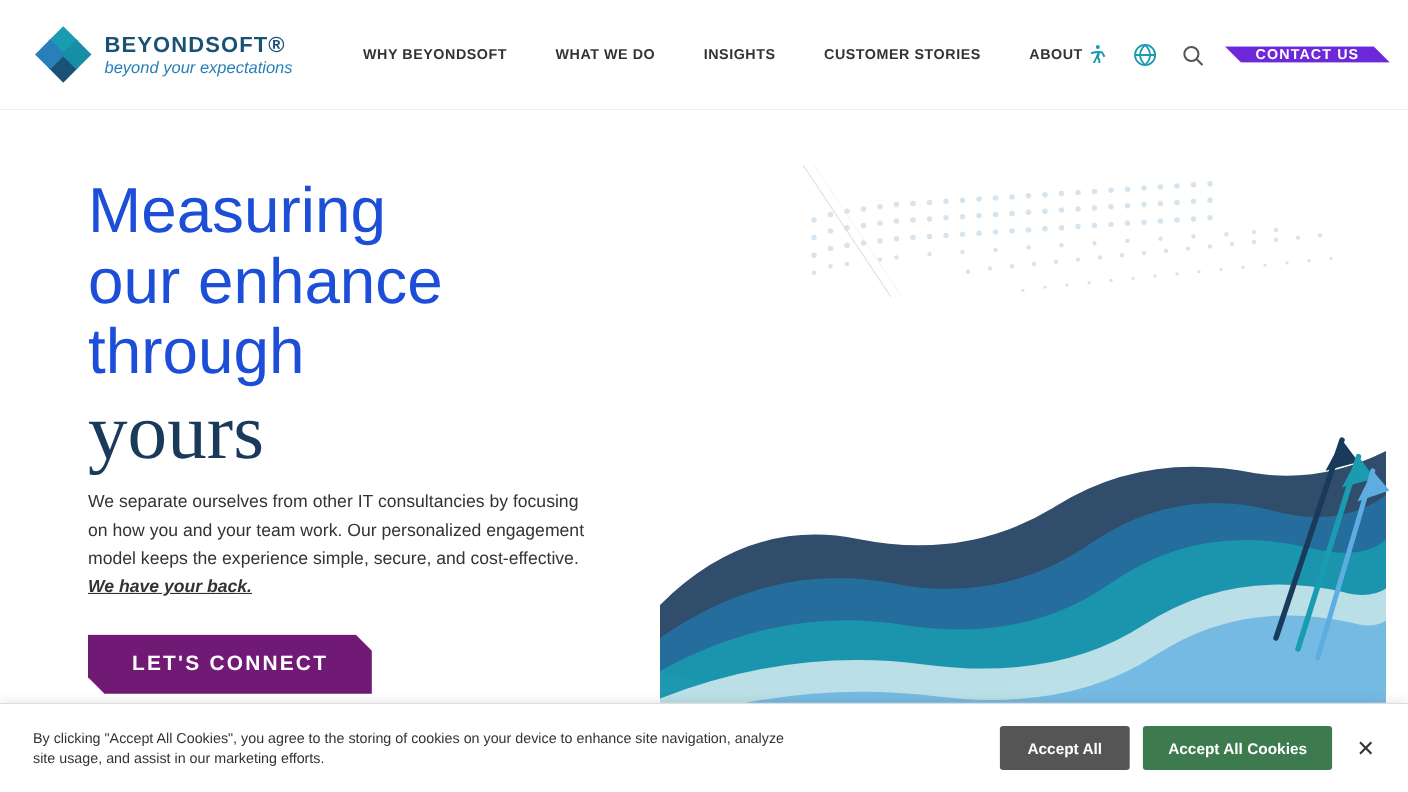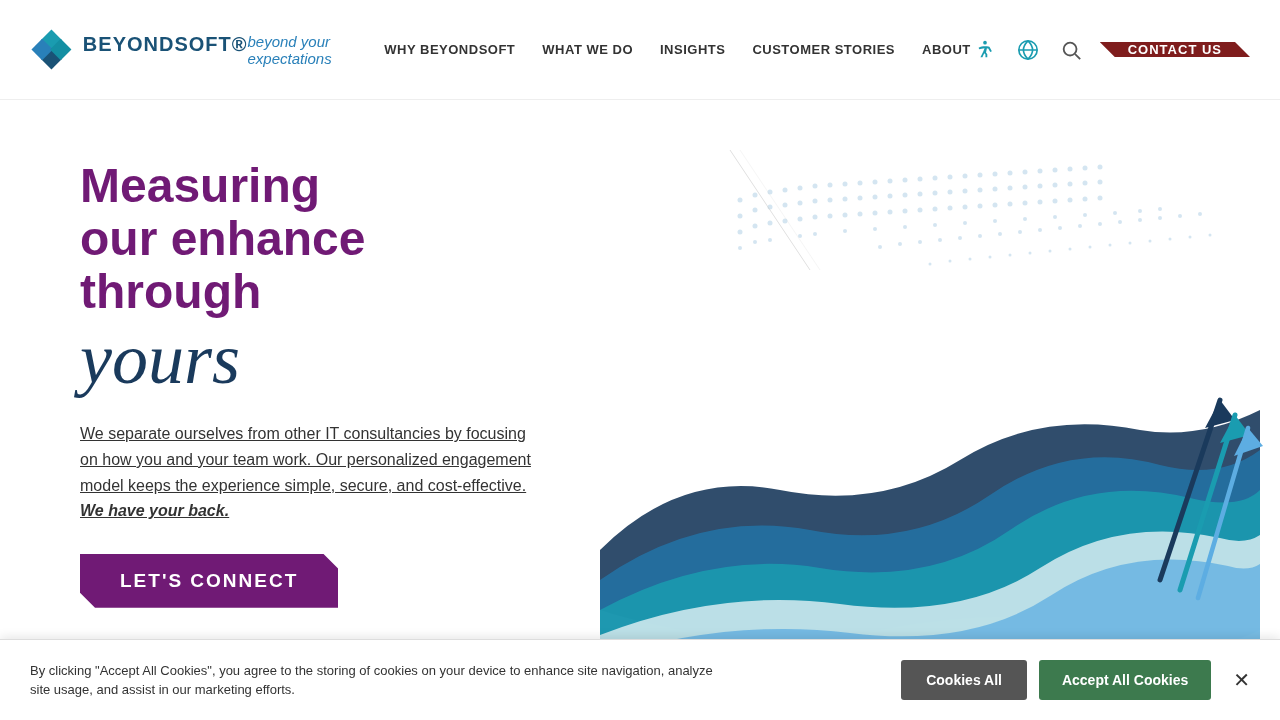--- a/index.html
+++ b/index.html
@@ -22,36 +22,37 @@
       gap: 10px;
       margin-right: 40px;
       min-width: 260px;
     }
     .logo-diamond {
       width: 55px;
       height: 55px;
     }
     .logo-text-area {
       display: flex;
+      flex-direction: column;
     }
     .logo-brand {
       font-size: 20px;
       font-weight: 900;
       color: #1a5276;
       letter-spacing: 1px;
     }
     .logo-tagline {
       font-size: 15px;
       color: #2980b9;
       font-style: italic;
     }
     .nav-links {
       display: flex;
       align-items: center;
-      gap: 27px;
+      gap: 44px;
       flex: 1;
     }
     .nav-link {
       font-size: 13px;
       font-weight: 700;
       color: #333;
       text-decoration: none;
       letter-spacing: 0.5px;
       cursor: pointer;
       white-space: nowrap;
@@ -65,21 +66,21 @@
     .nav-icon {
       width: 28px;
       height: 28px;
       color: #1a9cb0;
       cursor: pointer;
       display: flex;
       align-items: center;
       justify-content: center;
     }
     .contact-btn {
-      background: #7f1d1d;
+      background: #6d28d9;
       color: #fff;
       font-size: 13px;
       font-weight: 700;
       padding: 0 28px;
       letter-spacing: 1px;
       cursor: pointer;
       border: none;
       clip-path: polygon(0 0, calc(100% - 15px) 0, 100% 15px, 100% 100%, 15px 100%, 0 calc(100% - 15px));
       position: relative;
       white-space: nowrap;
@@ -92,32 +93,31 @@
       padding: 40px 60px 0 80px;
       height: calc(720px - 100px);
       position: relative;
       overflow: hidden;
     }
     .hero-content {
       flex: 0 0 520px;
       padding-top: 20px;
     }
     .hero-title-bold {
-      font-size: 48px;
-      font-weight: 700;
-      color: #701a75;
+      font-size: 58px;
+      font-weight: 400;
+      color: #1d4ed8;
       line-height: 1.1;
     }
     .hero-desc {
       font-size: 16px;
       color: #333;
       line-height: 1.6;
       max-width: 460px;
-      margin-top: 20px;
-      text-decoration: underline;
+      margin-top: 10px;
     }
     .hero-desc a {
       color: #333;
       text-decoration: underline;
       font-style: italic;
       font-weight: 700;
     }
     .hero-cta {
       margin-top: 30px;
     }
@@ -200,21 +200,20 @@
       border: none;
       font-size: 20px;
       cursor: pointer;
       color: #333;
       margin-left: 10px;
     }
 
     
     .script-text {
       font-family: Georgia, 'Times New Roman', serif;
-      font-style: italic;
       font-size: 72px;
       color: #1a3a5c;
       font-weight: 400;
     }
   </style>
 </head>
 <body>
 
 <nav class="navbar">
   <div class="logo-area">
@@ -451,17 +450,17 @@
       <line x1="618" y1="478" x2="668" y2="308" stroke="#5dade2" stroke-width="4.5" stroke-linecap="round"></line>
       <polygon points="668,308 654,336 683,326" fill="#5dade2"></polygon>
 
     </svg>
   </div>
 </section>
 
 <div class="cookie-banner">
   <p class="cookie-text">By clicking "Accept All Cookies", you agree to the storing of cookies on your device to enhance site navigation, analyze site usage, and assist in our marketing efforts.</p>
   <div class="cookie-actions">
-    <button class="btn-reject">Cookies All</button>
+    <button class="btn-reject">Accept All</button>
     <button class="btn-accept">Accept All Cookies</button>
     <button class="btn-close-cookie">✕</button>
   </div>
 </div>
 
 </body></html>

